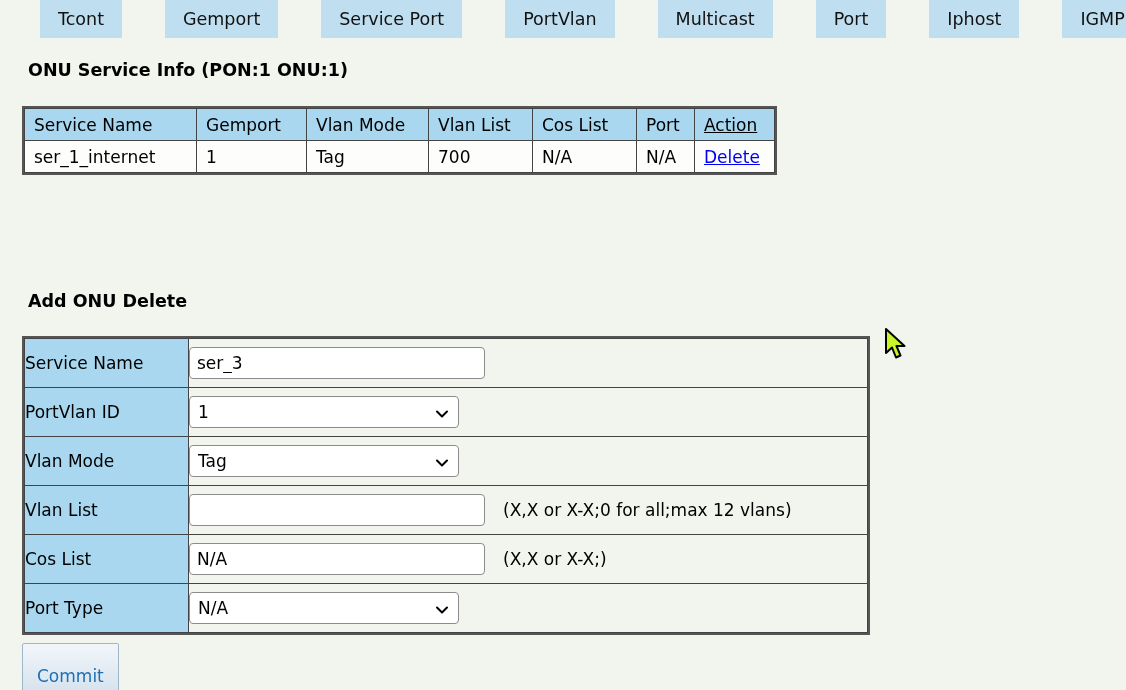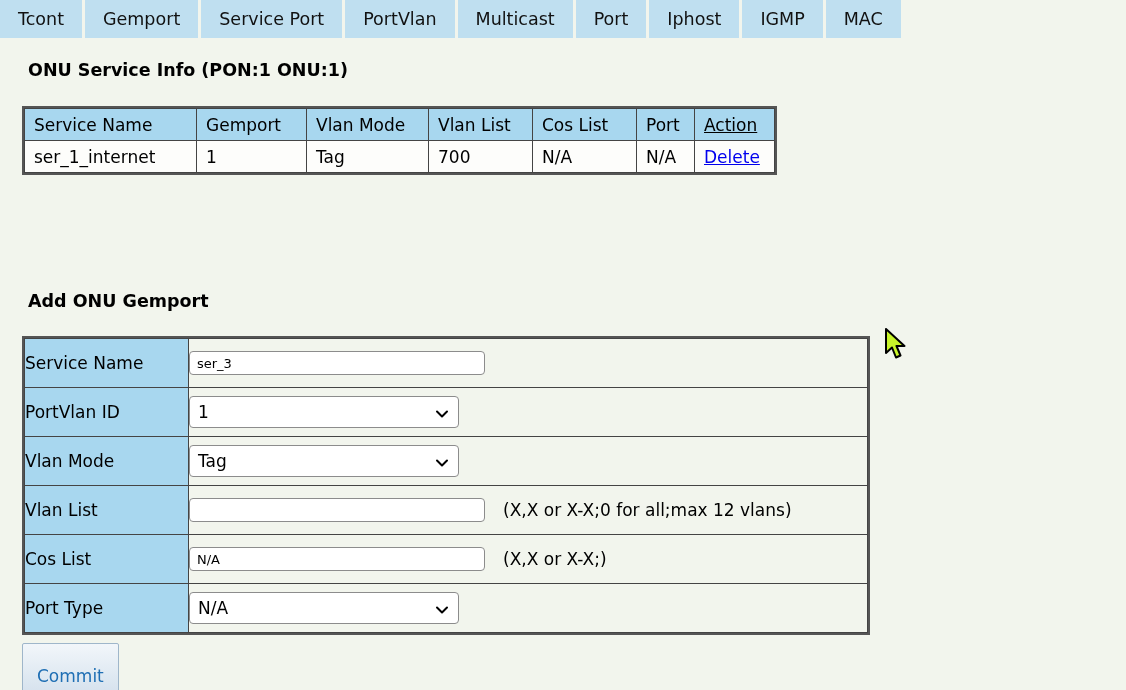--- a/index.html
+++ b/index.html
@@ -32,20 +32,21 @@
     display: flex;
     align-items: center;
     justify-content: center;
     padding: 0 18px;
     margin-right: 3px;
     height: 38px;
     box-sizing: border-box;
     white-space: nowrap;
     cursor: pointer;
     user-select: none;
+    margin-left: 40px;
   }
   .tab:last-child { margin-right: 0; }
   .tab.active {
     background: #3273b5;
     color: #ffffff;
   }
 
   
   .section-heading {
     font-weight: bold;
@@ -134,28 +135,28 @@
     white-space: nowrap;
   }
   .fv-inner {
     display: flex;
     align-items: center;
     gap: 0px;
   }
 
   input.txt {
     font-family: "DejaVu Sans", "Liberation Sans", sans-serif;
-    font-size: 13px;
+    font-size: 17px;
     color: #000;
     background: #ffffff;
     border: 1px solid #8c8c8c;
     border-radius: 4px;
     padding: 4px 7px;
     box-sizing: border-box;
-    height: 24px;
+    height: 32px;
     outline: none;
   }
   #inp-service-name { width: 296px; }
   #inp-vlan-list { width: 296px; }
   #inp-cos-list { width: 296px; }
 
   .sel {
     position: relative;
     display: inline-block;
     background: #ffffff;
@@ -269,21 +270,21 @@
         <td>Tag</td>
         <td>700</td>
         <td>N/A</td>
         <td>N/A</td>
         <td><a class="delete-link">Delete</a></td>
       </tr>
     </tbody>
   </table>
 </div>
 
-<div class="section-heading" id="form-heading">Add ONU Gemport</div>
+<div class="section-heading" id="form-heading">Add ONU Delete</div>
 
 <div id="form-table-wrap">
   <table class="formgrid">
     <tbody>
       <tr>
         <td class="flabel">Service Name</td>
         <td class="fvalue">
           <div class="fv-inner">
             <input class="txt" id="inp-service-name" type="text" value="ser_3" style="">
           </div>

